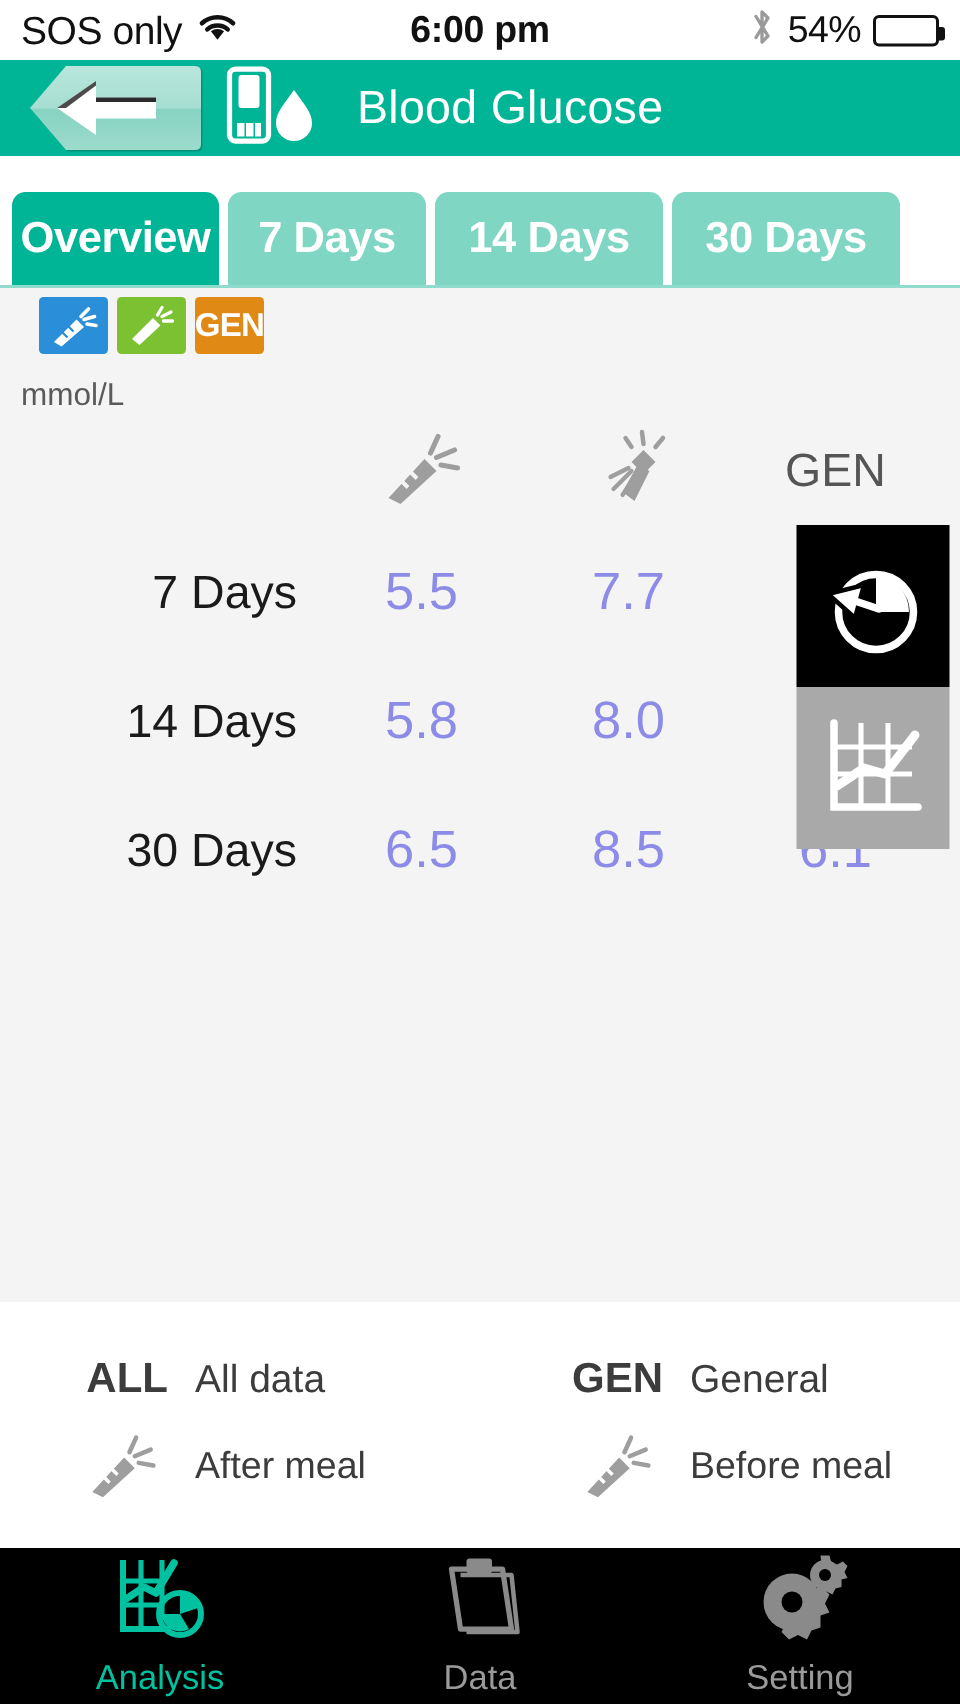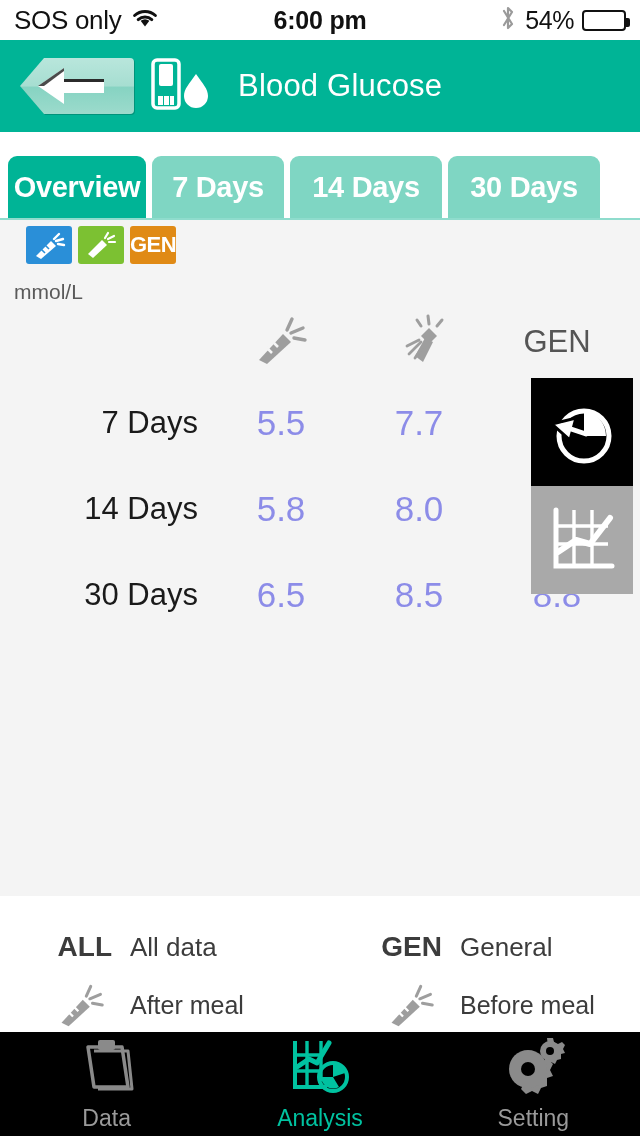--- a/index.html
+++ b/index.html
@@ -37,21 +37,21 @@
     position:relative; padding:2px;
   }
   .batt:after{
     content:""; position:absolute; right:-6px; top:6px;
     width:4px; height:9px; background:#111; border-radius:0 2px 2px 0;
   }
   .batt-fill{ height:100%; background:#111; border-radius:1px; }
 
   
   .header{
-    height:92px; background:#00b496;
+    height:64px; background:#00b496;
     display:flex; align-items:center; padding-left:18px;
     position:relative;
   }
   .backbtn{
     width:118px; height:60px; position:relative; flex:none;
     filter:drop-shadow(1px 1px 0 rgba(0,0,0,0.18));
   }
   .meter-icon{ margin-left:14px; flex:none; }
   .header-title{
     color:#ffffff; font-size:31px; margin-left:26px; letter-spacing:0.2px;
@@ -271,21 +271,21 @@
     <div class="c-label rowlabel">14 Days</div>
     <div class="c-val value">5.8</div>
     <div class="c-val value">8.0</div>
     <div class="c-val value">5</div>
   </div>
 
   <div class="trow">
     <div class="c-label rowlabel">30 Days</div>
     <div class="c-val value">6.5</div>
     <div class="c-val value">8.5</div>
-    <div class="c-val value">8.8</div>
+    <div class="c-val value">6.1</div>
   </div>
 
   <div class="fab pie">
     <svg width="72" height="72" viewBox="0 0 72 72">
       <circle cx="38" cy="40" r="25" fill="none" stroke="#ffffff" stroke-width="5"></circle>
       <path d="M38 40 L38 15 A25 25 0 0 1 60 40 Z" fill="#ffffff"></path>
       <path d="M6 28 L30 22 L24 44 Z" fill="#ffffff" stroke="#000000" stroke-width="3"></path>
       <path d="M16 30 L40 38" stroke="#ffffff" stroke-width="5" stroke-linecap="round"></path>
     </svg>
   </div>
@@ -328,42 +328,42 @@
           <path d="M34 16 L39 5 M38 19 L50 14 M41 24 L52 26" stroke="#9e9e9e" stroke-width="3.4" stroke-linecap="round"></path>
           <path d="M13 33 L19 39 M19 27 L25 33" stroke="#ffffff" stroke-width="2.6"></path>
         </svg>
       </div>
       <div class="lg-desc small">Before meal</div>
     </div>
   </div>
 </div>
 
 <div class="bottomnav">
-  <div class="nav-item">
-    <span>
-      <svg width="66" height="62" viewBox="0 0 66 62">
-        <path d="M14 10 L48 10 L54 50 L20 50 Z" fill="none" stroke="#8a8a8a" stroke-width="3.5" stroke-linejoin="round"></path>
-        <path d="M20 14 L54 14 L58 52 L24 52" fill="none" stroke="#8a8a8a" stroke-width="3" stroke-linejoin="round"></path>
-        <rect x="24" y="3" width="17" height="10" rx="2" fill="#8a8a8a"></rect>
-      </svg>
-    </span>
-    <span class="nav-label">Data</span>
-  </div>
   <div class="nav-item active">
     <span>
       <svg width="66" height="62" viewBox="0 0 66 62">
         <path d="M8 4 L8 50 L40 50" stroke="#00c2a0" stroke-width="4" fill="none"></path>
         <path d="M8 18 L34 18 M8 34 L34 34 M20 4 L20 50 M34 4 L34 44" stroke="#00c2a0" stroke-width="3.4" fill="none"></path>
         <path d="M10 30 L22 22 L30 26 L42 6" stroke="#00c2a0" stroke-width="5" fill="none" stroke-linecap="round" stroke-linejoin="round"></path>
         <circle cx="46" cy="40" r="14" fill="none" stroke="#00c2a0" stroke-width="4"></circle>
         <path d="M46 40 L46 26 A14 14 0 0 1 58 36 Z" fill="#00c2a0"></path>
         <path d="M46 40 L34 40 A12 12 0 0 0 52 50 Z" fill="#00c2a0"></path>
       </svg>
     </span>
     <span class="nav-label">Analysis</span>
+  </div>
+  <div class="nav-item">
+    <span>
+      <svg width="66" height="62" viewBox="0 0 66 62">
+        <path d="M14 10 L48 10 L54 50 L20 50 Z" fill="none" stroke="#8a8a8a" stroke-width="3.5" stroke-linejoin="round"></path>
+        <path d="M20 14 L54 14 L58 52 L24 52" fill="none" stroke="#8a8a8a" stroke-width="3" stroke-linejoin="round"></path>
+        <rect x="24" y="3" width="17" height="10" rx="2" fill="#8a8a8a"></rect>
+      </svg>
+    </span>
+    <span class="nav-label">Data</span>
   </div>
   <div class="nav-item">
     <span>
       <svg width="66" height="62" viewBox="0 0 66 62">
         <g fill="#8a8a8a">
           <path d="M26 16 h8 l2 6 6 3 6-3 5 5 -3 6 3 6 -6 2 v8 l-6 2 -3 6 -6 -3 -6 3 -5 -5 3 -6 -3 -6 6 -2 v-8 z"></path>
           <circle cx="28" cy="32" r="19"></circle>
         </g>
         <circle cx="28" cy="32" r="7" fill="#000000"></circle>
         <g fill="#8a8a8a">

